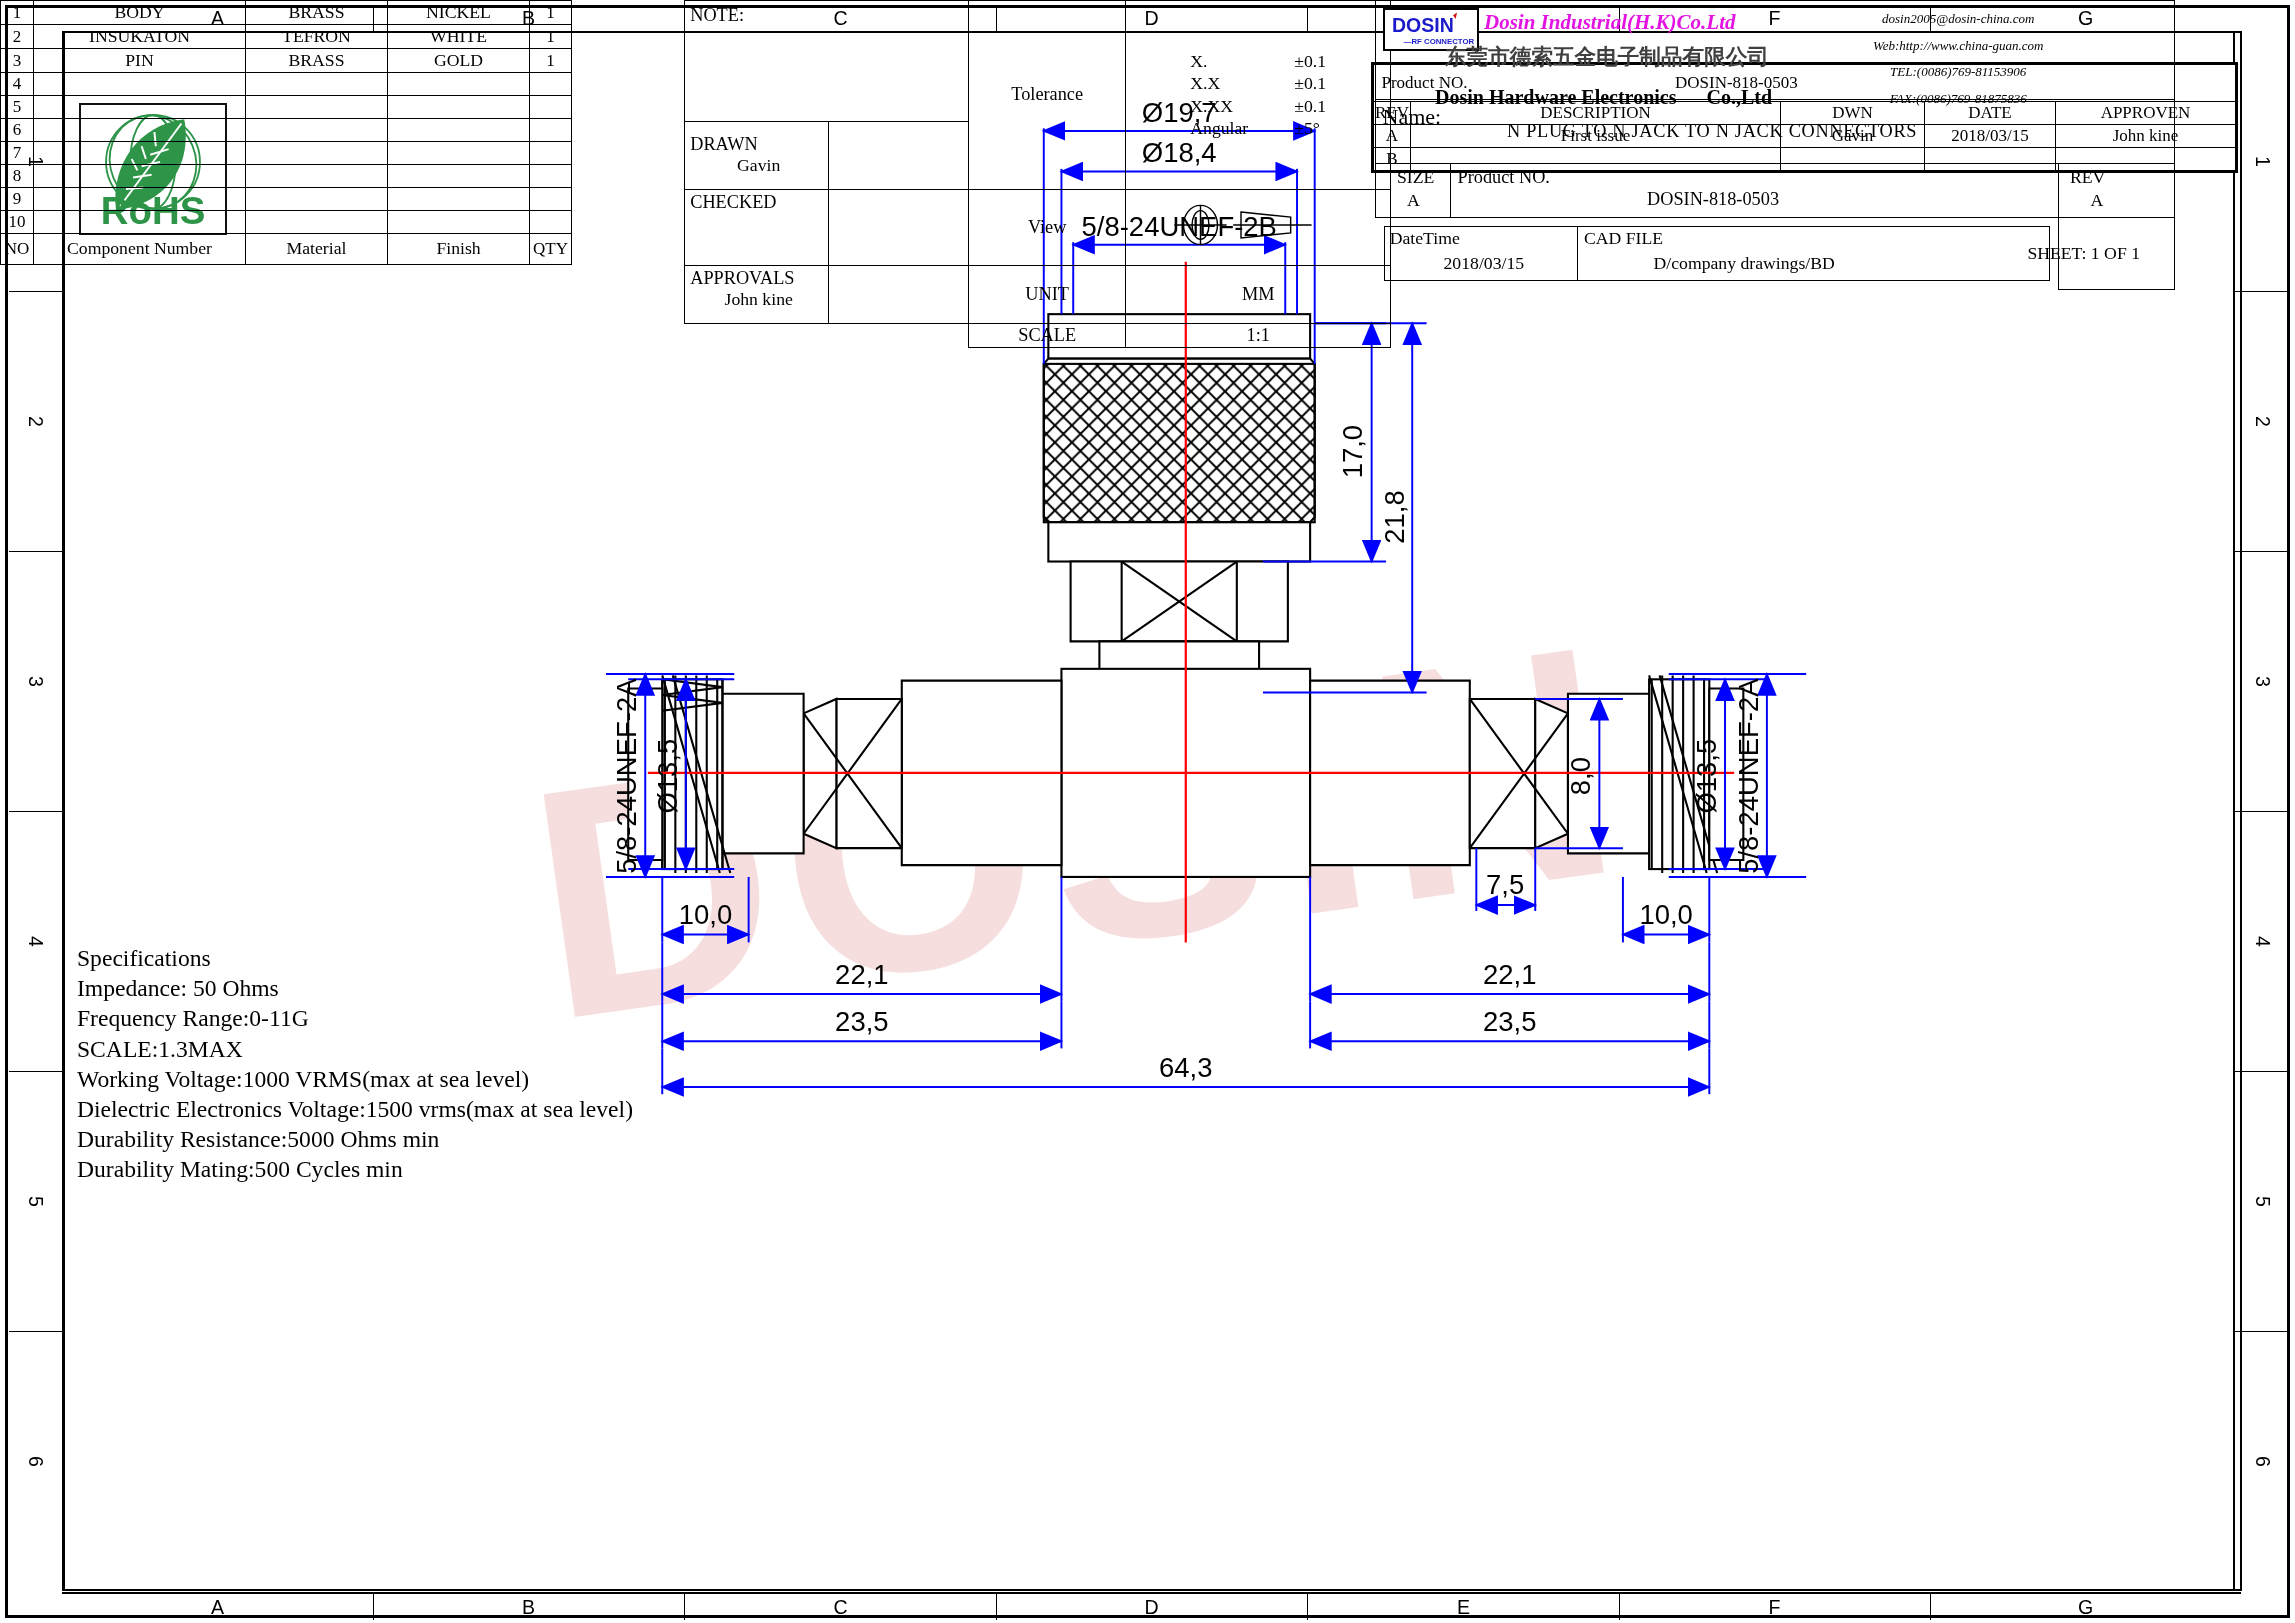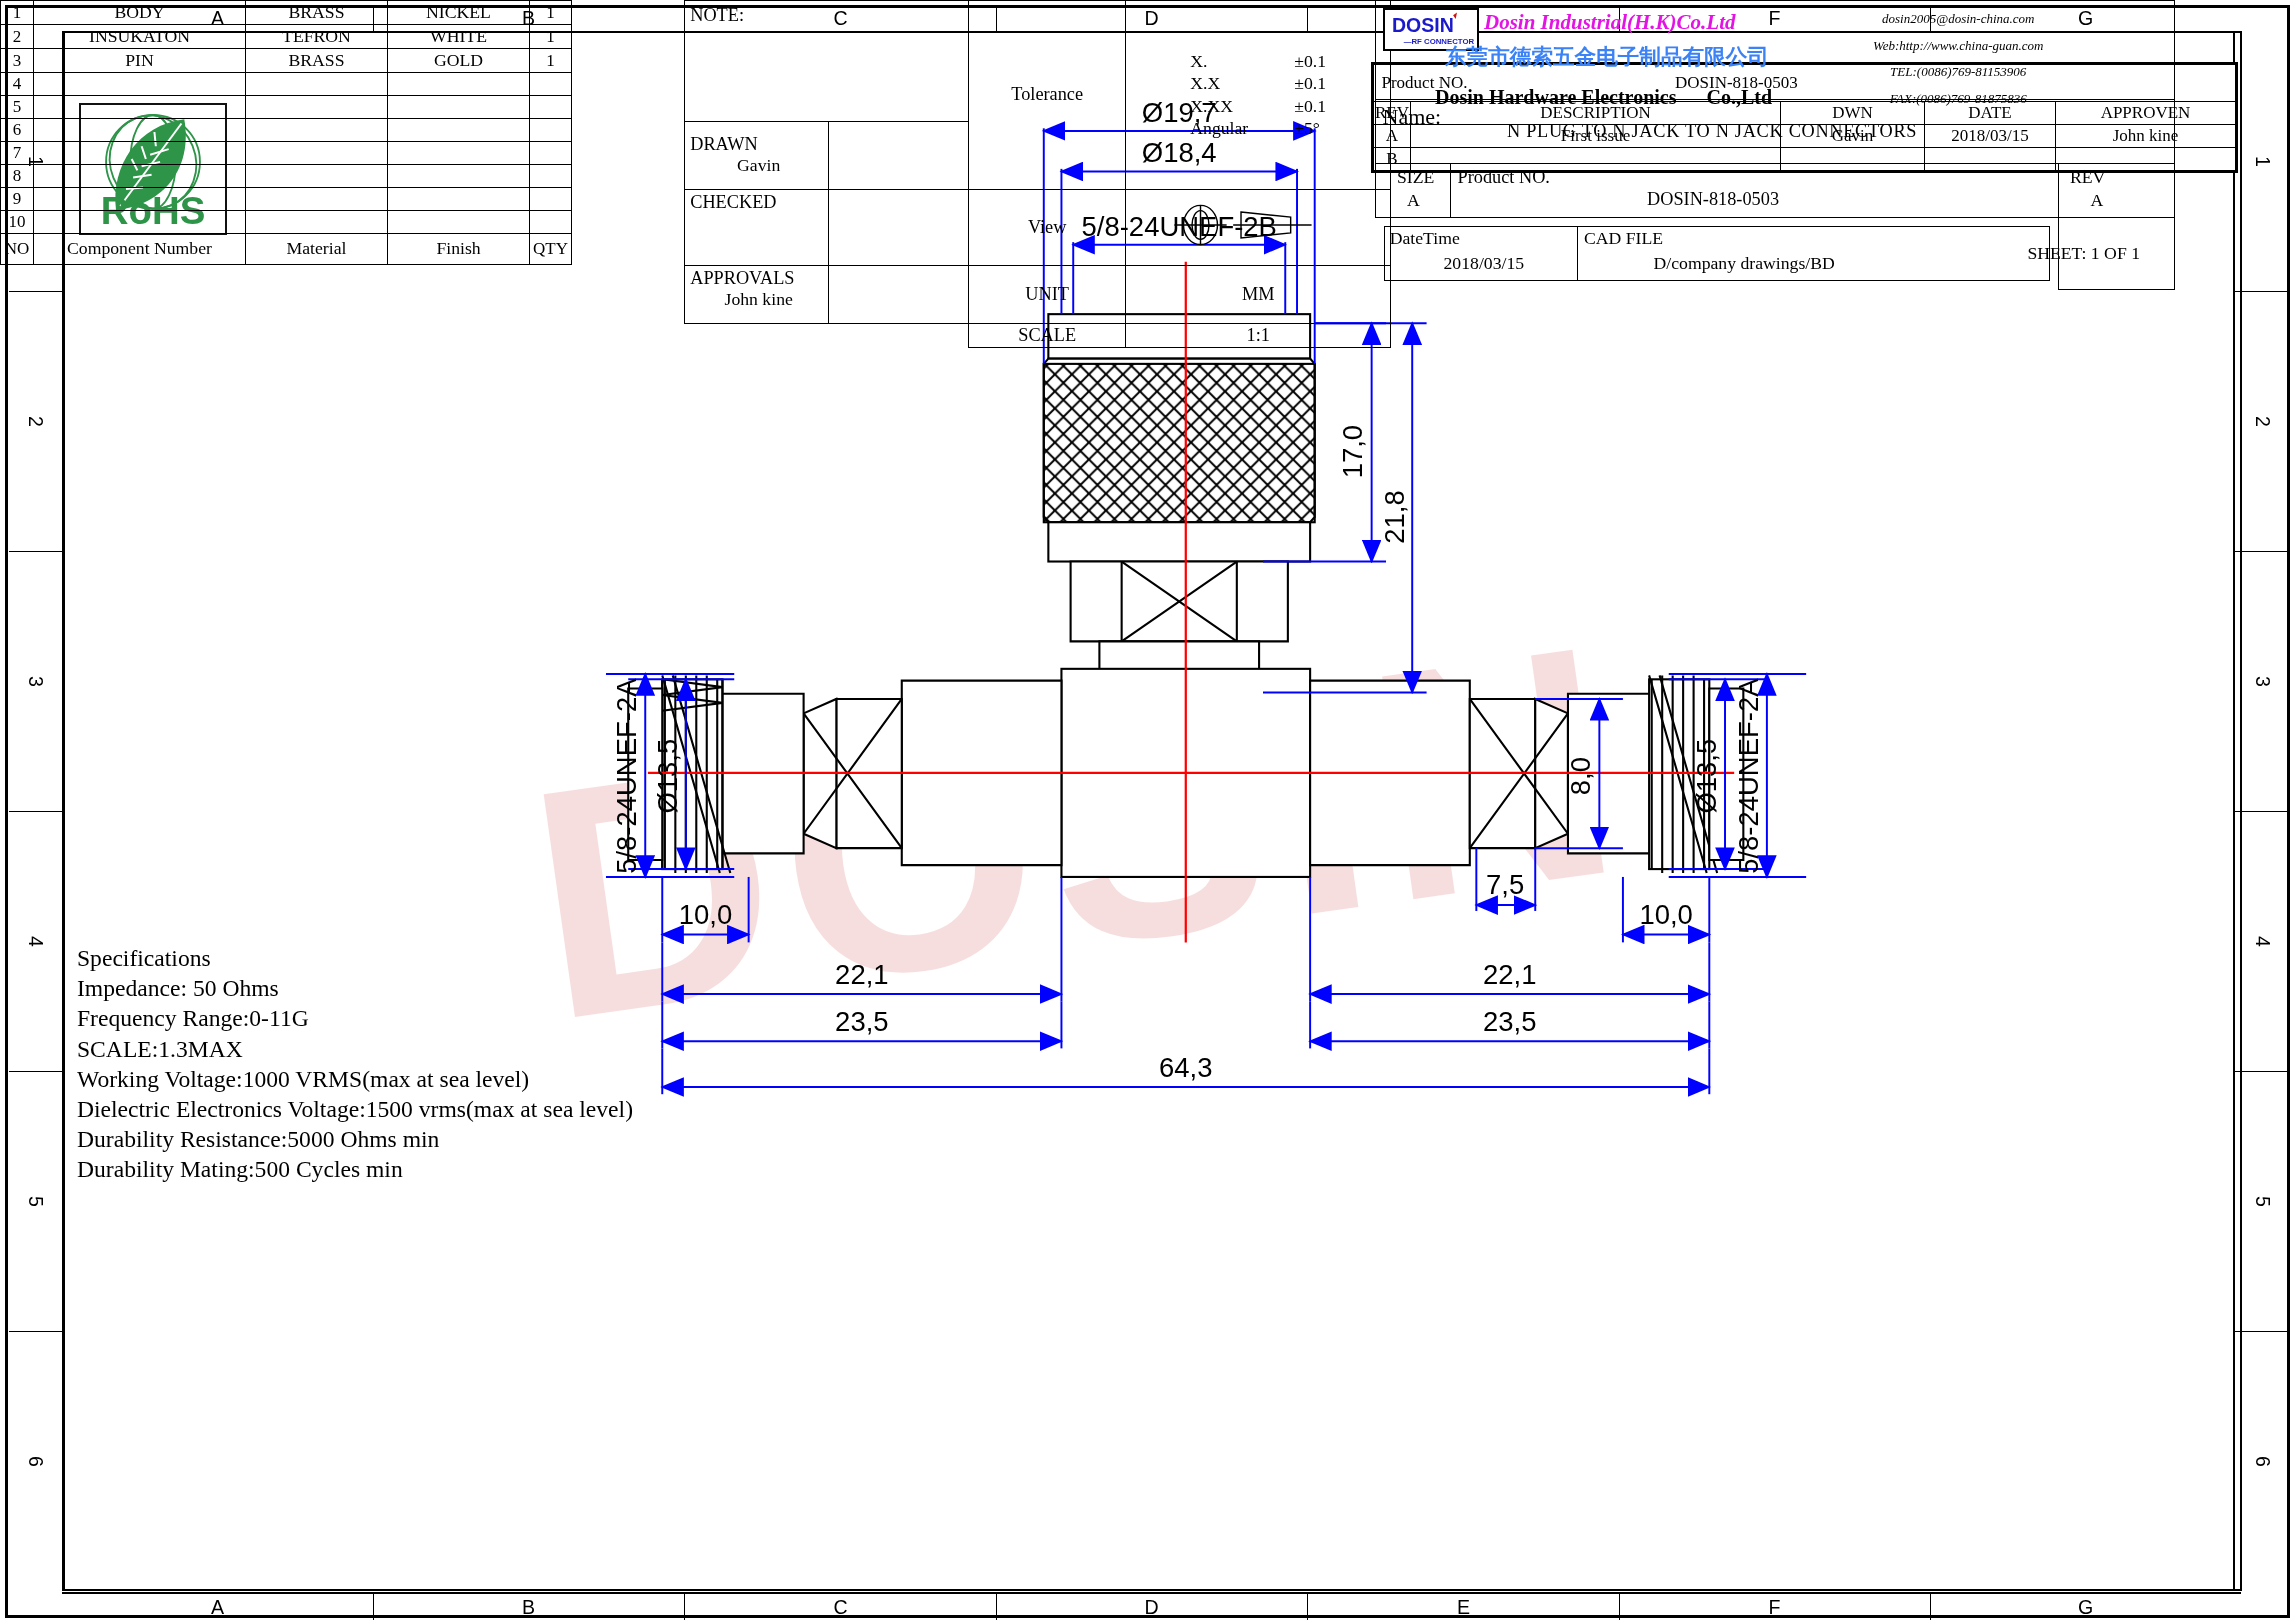--- a/index.html
+++ b/index.html
@@ -60,21 +60,21 @@
   .tolgrid{display:grid;grid-template-columns:auto auto;gap:1.3px 46px;justify-content:center;
            font-size:17.7px;text-align:left;padding:3.9px 0;}
 
   #right{position:absolute;left:1375px;top:0;width:800px;}
   #right td{font-size:17.7px;}
 
   #company{position:relative;height:98px;}
   #logo{position:absolute;left:6.5px;top:6.5px;width:92px;height:39px;border:2px solid #000;background:#fff;}
   .cname-en{position:absolute;left:108px;top:9.2px;font-family:"Liberation Serif",serif;
             font-style:italic;font-weight:bold;font-size:21px;color:#e313e3;white-space:nowrap;}
-  .cname-cn{position:absolute;left:69px;top:41px;font-weight:bold;font-size:21.6px;color:#3b82f6;white-space:nowrap;}
+  .cname-cn{position:absolute;left:69px;top:41px;font-weight:bold;font-size:21.6px;color:#404040;white-space:nowrap;}
   .cname-en2{position:absolute;left:59px;top:85px;font-family:"Liberation Serif",serif;
              font-weight:bold;font-size:20px;white-space:nowrap;}
   .cname-en2 b{margin-left:25px;}
   .contact{position:absolute;left:497px;top:5.2px;font-family:"Liberation Serif",serif;
            font-style:italic;font-size:13px;line-height:2.05;white-space:nowrap;}
 
   .namecell{position:relative;height:63px;}
   .namecell .lbl{position:absolute;left:6.5px;top:3.9px;font-size:22px;}
   .namecell .val{position:absolute;left:131px;top:21px;font-size:18.3px;letter-spacing:0.7px;}
 

